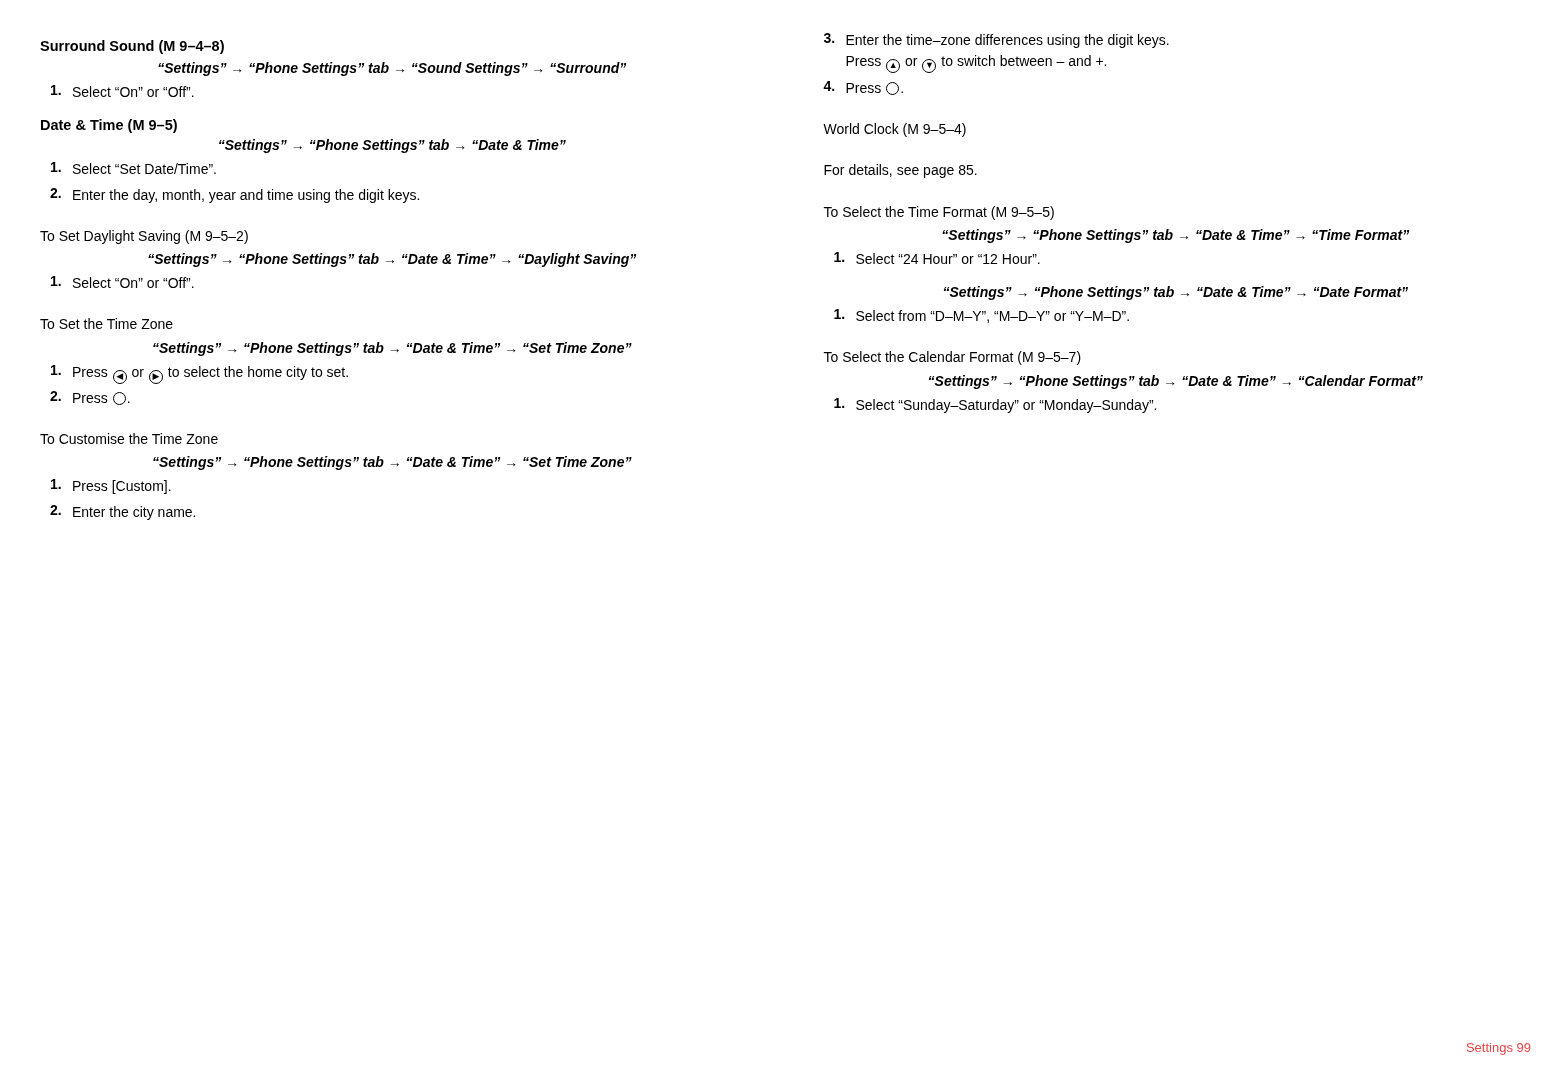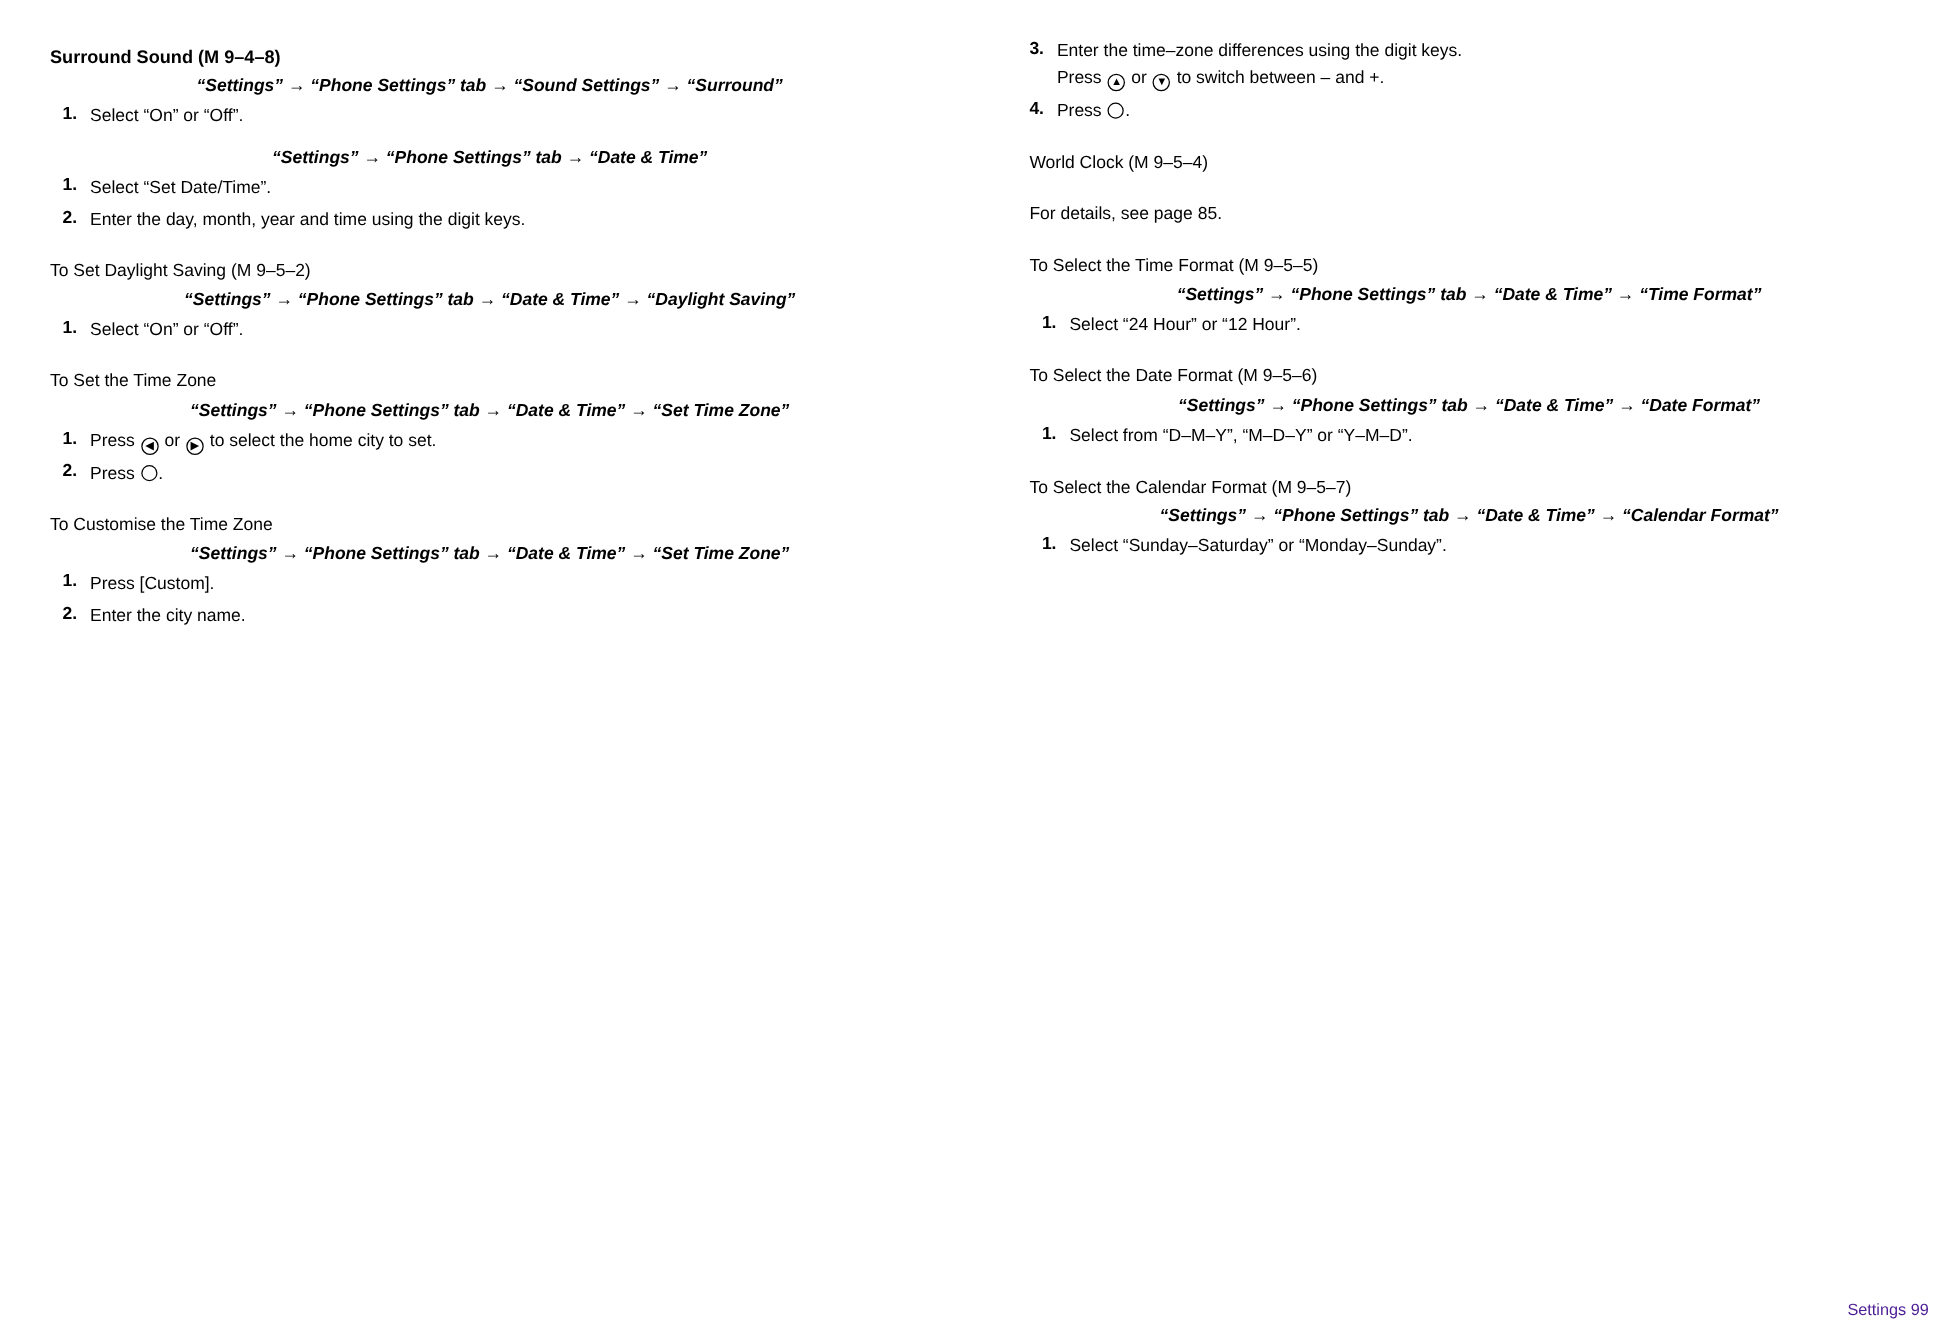--- a/index.html
+++ b/index.html
@@ -109,42 +109,43 @@
     p {
       font-size: 14px;
       line-height: 1.6;
       margin-bottom: 4px;
       margin-top: 19px;
     }
 
     .page-footer {
       position: fixed;
       bottom: 20px;
-      right: 24px;
+      right: 36px;
       font-size: 13px;
-      color: #4c1d95;
+      color: #ef4444;
     }
   </style>
 </head>
 <body>
 
 <div class="page-container">
 
   <div class="left-column">
 
     <div class="subsection">
       <span class="section-title-bold">Surround Sound (M 9–4–8)</span>
       <span class="italic-path">“Settings” → “Phone Settings” tab → “Sound Settings” → “Surround”</span>
       <div class="step">
         <span class="step-number">1.</span>
         <span class="step-text">Select “On” or “Off”.</span>
       </div>
     </div>
 
     <div class="subsection">
+      <div class="section-heading">Date &amp; Time (M 9–5)</div>
       <span class="italic-path">“Settings” → “Phone Settings” tab → “Date &amp; Time”</span>
       <div class="step">
         <span class="step-number">1.</span>
         <span class="step-text">Select “Set Date/Time”.</span>
       </div>
       <div class="step">
         <span class="step-number">2.</span>
         <span class="step-text">Enter the day, month, year and time using the digit keys.</span>
       </div>
     </div>
@@ -206,21 +207,20 @@
     <div class="subsection">
       <p>To Select the Time Format (M 9–5–5)</p>
       <span class="italic-path">“Settings” → “Phone Settings” tab → “Date &amp; Time” → “Time Format”</span>
       <div class="step">
         <span class="step-number">1.</span>
         <span class="step-text">Select “24 Hour” or “12 Hour”.</span>
       </div>
     </div>
 
     <div class="subsection">
-      <p>To Select the Date Format (M 9–5–6)</p>
       <span class="italic-path">“Settings” → “Phone Settings” tab → “Date &amp; Time” → “Date Format”</span>
       <div class="step">
         <span class="step-number">1.</span>
         <span class="step-text">Select from “D–M–Y”, “M–D–Y” or “Y–M–D”.</span>
       </div>
     </div>
 
     <div class="subsection">
       <p>To Select the Calendar Format (M 9–5–7)</p>
       <span class="italic-path">“Settings” → “Phone Settings” tab → “Date &amp; Time” → “Calendar Format”</span>

